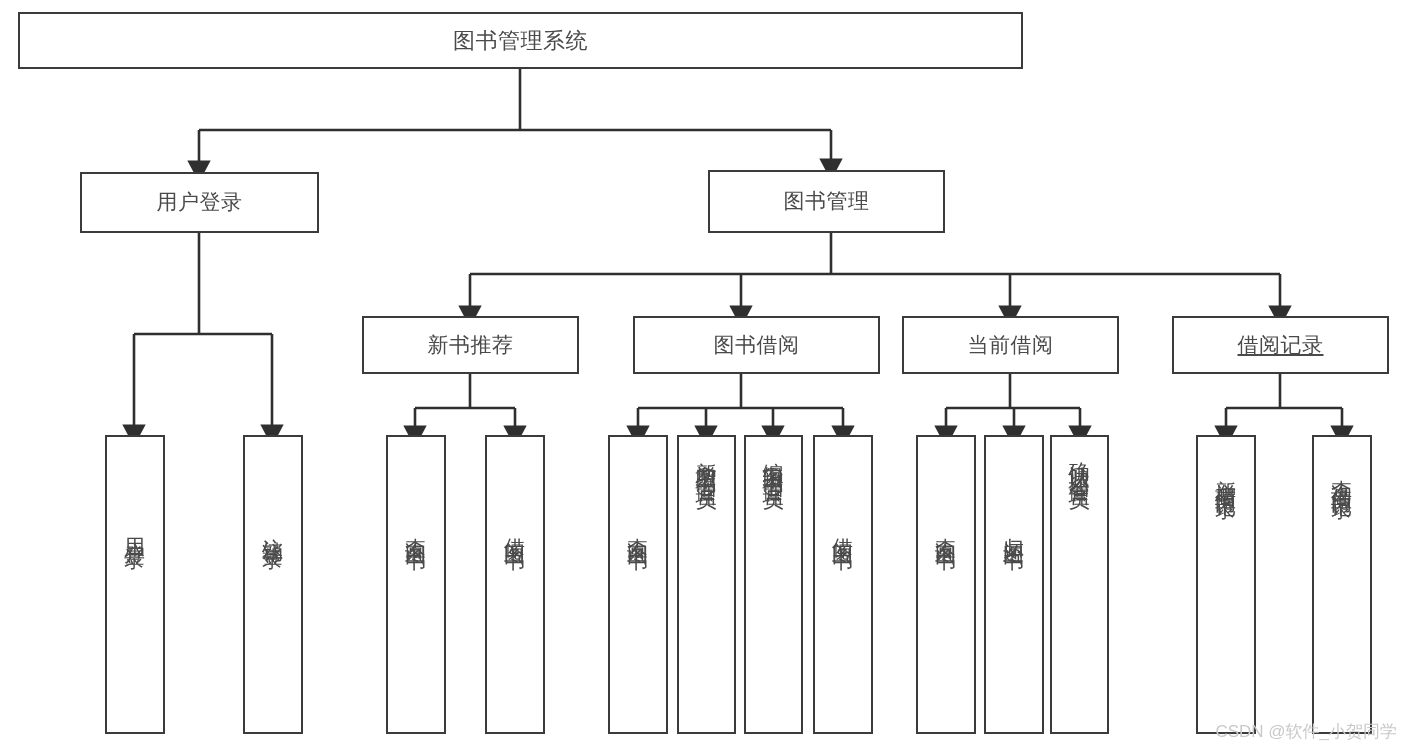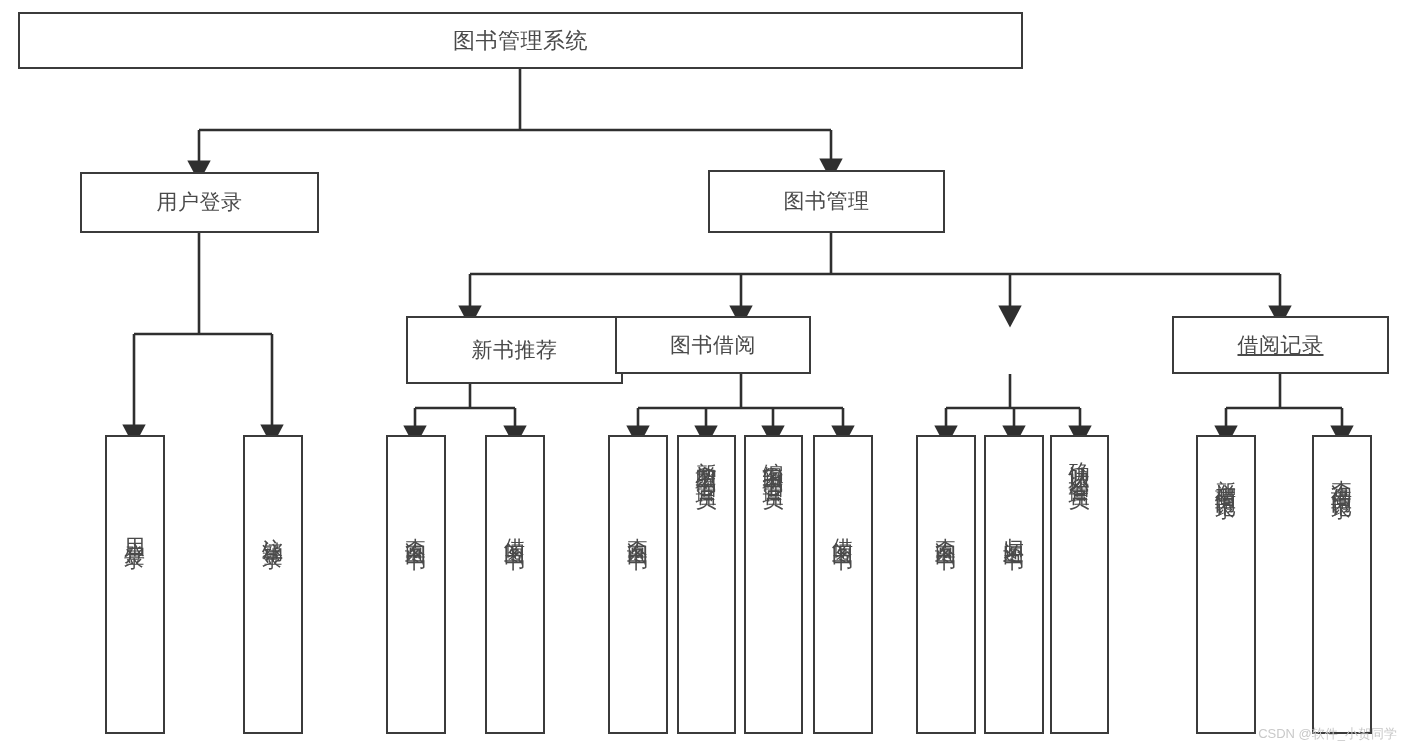--- a/index.html
+++ b/index.html
@@ -72,21 +72,21 @@
   .node.vert.near .label {
     margin-top: 20px;
   }
   .node.vert.top .label {
     margin-top: 2px;
   }
   .watermark {
     position: absolute;
     right: 8px;
     bottom: 4px;
-    font-size: 13px;
+    font-size: 17px;
     color: #c9c9c9;
     white-space: nowrap;
     z-index: 5;
     font-family: "Liberation Sans", "DejaVu Sans", sans-serif;
   }
 </style>
 </head>
 <body>
 
 <div id="canvas">
@@ -160,28 +160,31 @@
   </div>
 
   <div class="node horiz" style="left:80px; top:172px; width:239px; height:61px;">
     <span class="label">用户登录</span>
   </div>
 
   <div class="node horiz" style="left:708px; top:170px; width:237px; height:63px;">
     <span class="label">图书管理</span>
   </div>
 
-  <div class="node horiz" style="left:362px; top:316px; width:217px; height:68px;margin-left:44px;">
+  <div class="node horiz" style="left:362px; top:316px; width:217px; height:58px;">
     <span class="label">新书推荐</span>
   </div>
 
-  <div class="node horiz" style="left:615px; top:316px; width:196px; height:58px;">
+  <div class="node horiz" style="left:633px; top:316px; width:247px; height:58px;">
     <span class="label">图书借阅</span>
   </div>
 
+  <div class="node horiz" style="left:902px; top:316px; width:217px; height:58px;">
+    <span class="label">当前借阅</span>
+  </div>
 
   <div class="node horiz" style="left:1172px; top:316px; width:217px; height:58px;text-decoration:underline;">
     <span class="label">借阅记录</span>
   </div>
 
   <div class="node vert mid" style="left:105px; top:435px; width:60px; height:299px;">
     <span class="label">用户登录</span>
   </div>
 
   <div class="node vert mid" style="left:243px; top:435px; width:60px; height:299px;">

